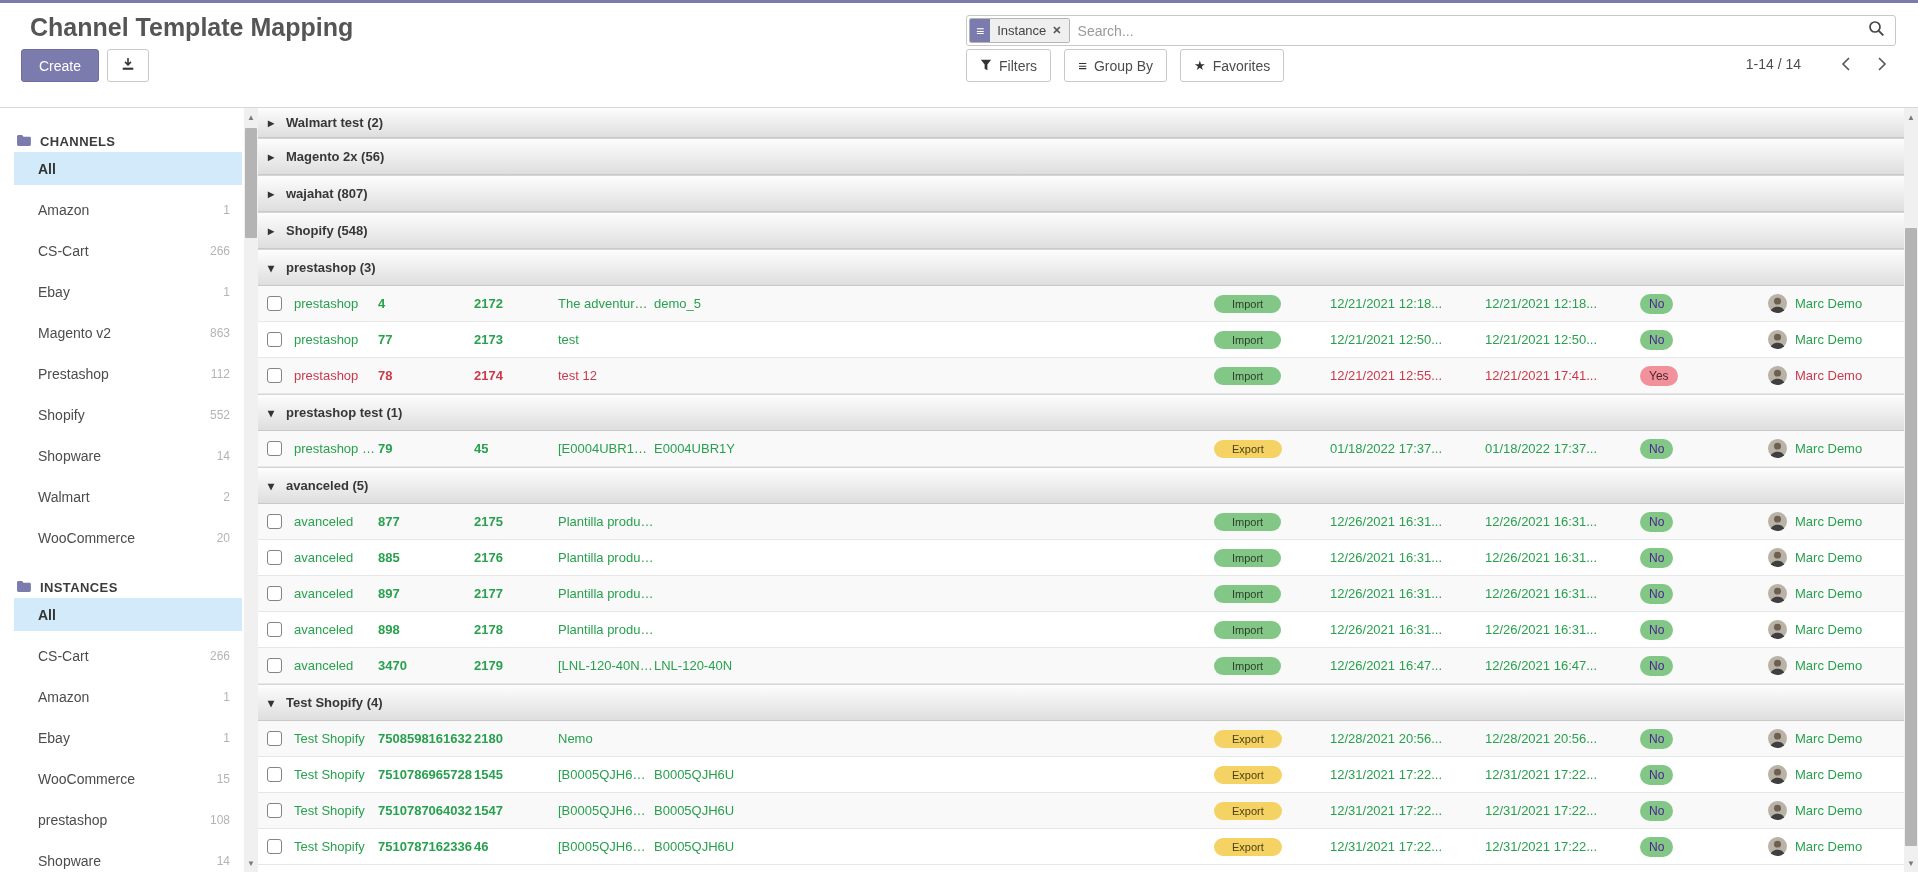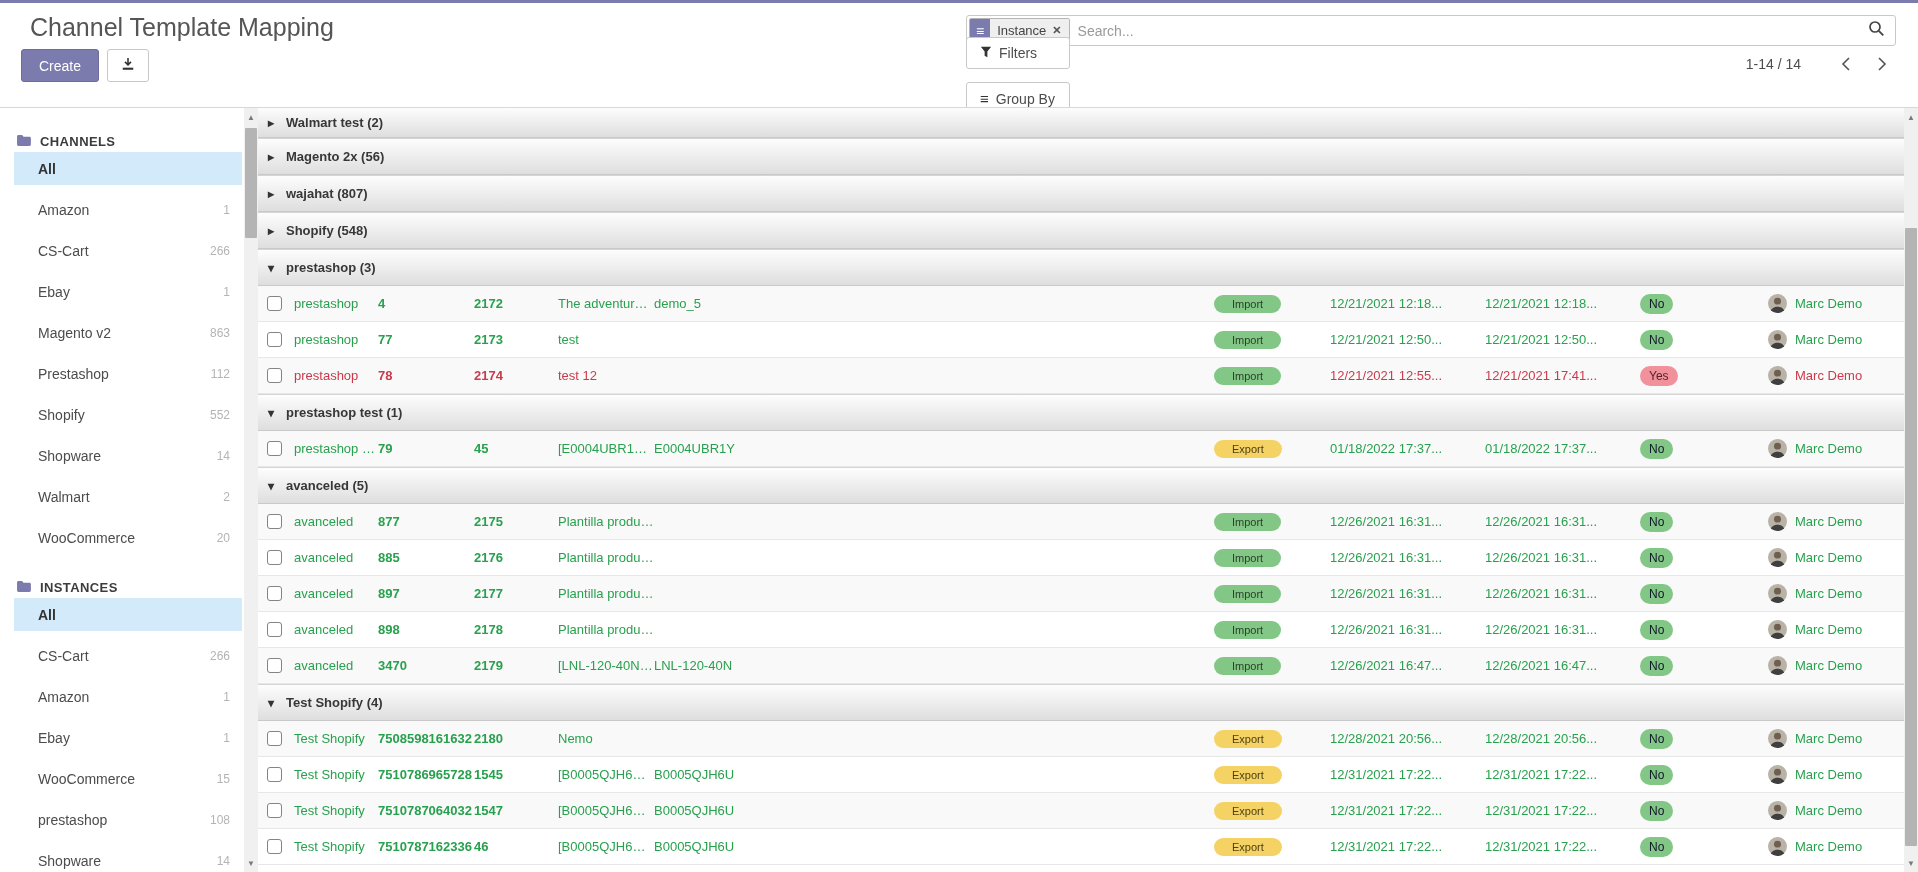--- a/index.html
+++ b/index.html
@@ -3,41 +3,41 @@
 <meta charset="utf-8">
 <style>
   * { margin:0; padding:0; box-sizing:border-box; }
   html,body { width:1918px; height:872px; overflow:hidden; background:#fff;
     font-family:"Liberation Sans", sans-serif; color:#4c4c4c; }
 
   .topline { height:3px; background:var(--accent,#7c7bad); }
 
   
   .header { position:relative; height:104px; background:#fff; }
-  .page-title { position:absolute; left:30px; top:10px; font-size:25px; font-weight:400; color:#555; }
+  .page-title { position:absolute; left:30px; top:10px; font-size:25px; font-weight:700; color:#555; }
 
   .searchbar { position:absolute; left:966px; right:22px; top:12px; height:31px;
     border:1px solid #c9c9c9; border-radius:3px; display:flex; align-items:center; background:#fff; }
   .facet { display:flex; align-items:stretch; height:25px; margin-left:2px;
     border:1px solid #b5b5b5; border-radius:2px; overflow:hidden; font-size:13px; }
   .facet-icon { background:var(--accent,#7c7bad); color:#fff; display:flex; align-items:center;
     padding:0 6px; font-size:14px; font-weight:bold; }
   .facet-label { background:#efefef; color:#444; display:flex; align-items:center; padding:0 5px 0 7px; }
   .facet-x { background:#efefef; color:#555; display:flex; align-items:center; padding:0 7px 0 1px;
     font-size:11px; font-weight:bold; cursor:pointer; }
   .search-input { flex:1; border:none; outline:none; font-size:14px; color:#444; padding:0 8px; }
   .search-input::placeholder { color:#9a9a9a; }
   .mag { margin-right:10px; cursor:pointer; flex:0 0 auto; }
 
   .left-actions { position:absolute; left:21px; top:46px; display:flex; gap:8px; }
   .btn { font-size:14px; border-radius:3px; border:1px solid #c9c9c9; background:#fff;
     color:#4c4c4c; padding:7px 13px; display:flex; align-items:center; gap:7px; cursor:pointer; }
   .btn-primary { background:var(--accent,#7c7bad); border-color:#6e6c9e; color:#fff; padding:7px 17px; }
 
-  .control-buttons { position:absolute; left:966px; top:34px; display:flex; gap:13px;flex-direction:column; }
+  .control-buttons { position:absolute; left:966px; top:46px; display:flex; gap:13px; }
 
   .pager { position:absolute; right:30px; top:53px; display:flex; align-items:center; gap:39px;
     font-size:14px; color:#4c4c4c; }
   .chev { cursor:pointer; display:flex; align-items:center; }
 
   
   .main { position:absolute; top:107px; left:0; right:0; bottom:0; border-top:1px solid #d8d8d8; background:#fff; display:flex; }
 
   
   .sidebar { width:244px; padding-top:22px; flex:0 0 auto; overflow:hidden; }
@@ -72,21 +72,21 @@
   .row > div { overflow:hidden; white-space:nowrap; text-overflow:ellipsis; }
   .row.state-green { color:var(--green,#28a14e); }
   .row.state-red { color:var(--red,#cb3a4b); }
   .c-bold { font-weight:bold; }
   .cb { width:15px; height:15px; border:1px solid #848484; border-radius:3px; background:#fff;
     margin-left:9px; cursor:pointer; display:block; }
   .badge { display:inline-block; border-radius:10px; padding:3px 18px; font-size:11px; margin-left:4px; }
   .badge.import { background:var(--import-bg,#82c785); color:#2c3f2c; }
   .badge.export { background:var(--export-bg,#f5d264); color:#4d3f12; }
   .pill { display:inline-block; border-radius:11px; padding:3px 9px; font-size:12px; }
-  .pill.flag-no { background:var(--import-bg,#82c785); color:#0f172a; }
+  .pill.flag-no { background:var(--import-bg,#82c785); color:#4c1d95; }
   .pill.flag-yes { background:var(--yes-bg,#f0919b); color:#55232a; }
   .usercell { display:flex; align-items:center; gap:8px; padding-left:50px; overflow:hidden; }
   .avatar { width:19px; height:19px; border-radius:50%; overflow:hidden; flex:0 0 auto; display:block; }
 </style>
 </head>
 <body>
 
 <div class="topline"></div>
 
 <div class="header">

